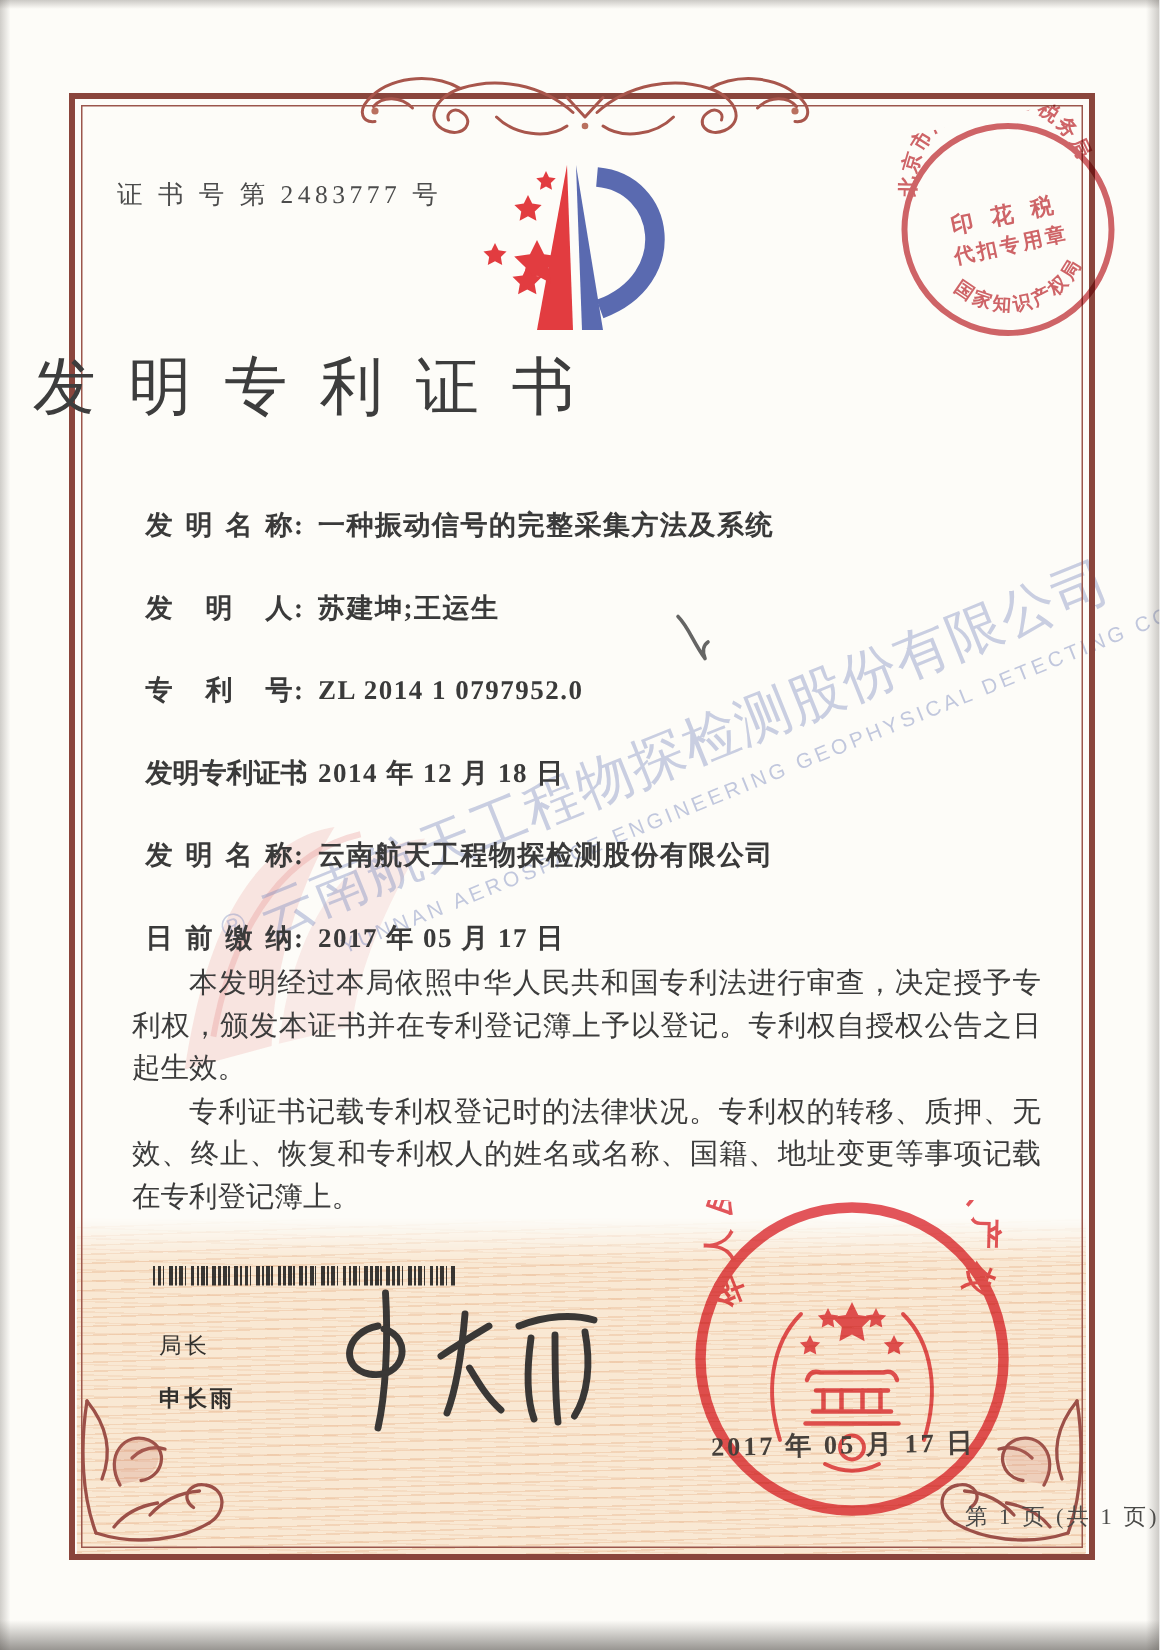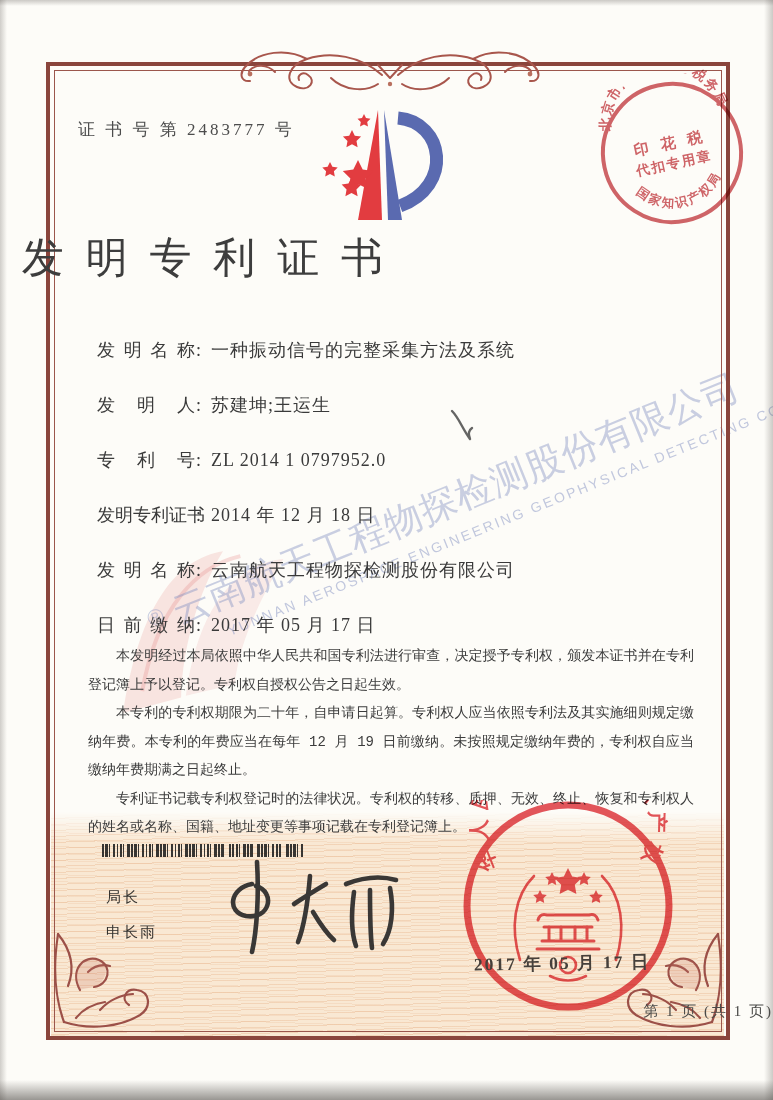--- a/index.html
+++ b/index.html
@@ -39,35 +39,35 @@
 
   
   .cert-no{position:absolute;left:78px;top:118px;z-index:3;font-size:17px;color:#4c4c4c;letter-spacing:3px;}
   .logo{position:absolute;left:318px;top:102px;z-index:4;}
   .stamp{position:absolute;left:597px;top:78px;z-index:6;transform:rotate(-12deg);mix-blend-mode:multiply;opacity:.85;}
   .title{position:absolute;left:0;top:230px;width:100%;z-index:3;font-size:42px;color:#3d3d3d;
          letter-spacing:.52em;text-indent:.52em;}
 
   
   .fields{position:absolute;left:97px;top:340px;z-index:3;font-size:18px;color:#3a3a3a;}
-  .frow{margin-bottom:34px;line-height:21px;white-space:nowrap;}
+  .frow{margin-bottom:34px;line-height:21px;white-space:nowrap;font-weight:bold;}
   .flabel{display:inline-block;width:98px;text-align:justify;text-align-last:justify;}
   .fsep{margin:0 10px 0 1px;}
   .fvalue{letter-spacing:1px;}
 
   
-  .body-text{position:absolute;left:88px;top:642px;width:606px;z-index:3;font-size:14px;line-height:28.5px;color:#3c3c3c;text-align:justify;font-family:Liberation Mono, monospace;}
+  .body-text{position:absolute;left:88px;top:642px;width:606px;z-index:3;font-size:19px;line-height:28.5px;color:#3c3c3c;text-align:justify;}
   .body-text p{margin:0;text-indent:2em;}
 
   
   .barcode{position:absolute;left:102px;top:844px;width:202px;height:13px;z-index:5;opacity:.88;
     background:repeating-linear-gradient(90deg,#1d1d1d 0 1.5px,transparent 1.5px 3px,#1d1d1d 3px 5.5px,transparent 5.5px 6.5px,#1d1d1d 6.5px 7.5px,transparent 7.5px 10.5px,#1d1d1d 10.5px 13px,transparent 13px 14.5px);}
   .signer{position:absolute;left:106px;z-index:3;font-family:"Liberation Sans","DejaVu Sans",sans-serif;font-size:15px;color:#33312e;letter-spacing:2px;}
   .signer.role{top:888px;}
-  .signer.name{top:923px;}
+  .signer.name{top:923px;font-weight:bold;}
   .signature{position:absolute;left:212px;top:852px;z-index:7;}
   .seal{position:absolute;left:462px;top:800px;z-index:6;mix-blend-mode:multiply;}
   .seal-date{position:absolute;left:474px;top:951px;z-index:7;font-size:17.5px;font-weight:600;color:#46403b;letter-spacing:2px;transform:rotate(-1deg);}
   .pen-mark{position:absolute;left:449px;top:408px;z-index:7;}
   .footer{position:absolute;left:0;top:1002px;width:100%;z-index:3;text-align:right;font-size:15px;color:#4a4a48;letter-spacing:2px;}
 
   svg text{font-family:"Liberation Sans","DejaVu Sans",sans-serif;}
 </style>
 </head>
 <body>
@@ -185,21 +185,20 @@
       <span class="flabel">日前缴纳</span><span class="fsep">:</span><span class="fvalue">2017 年 05 月 17 日</span>
     </div>
   </div>
 
   <svg class="pen-mark" width="26" height="36" viewBox="0 0 26 36">
     <path d="M3,3 C10,10 13,20 21,31 M21,31 C19,26 20,22 23,20" fill="none" stroke="#3a3a3a" stroke-width="2.4" stroke-linecap="round" opacity=".78"></path>
   </svg>
 
   <div class="body-text">
     <p>本发明经过本局依照中华人民共和国专利法进行审查，决定授予专利权，颁发本证书并在专利登记簿上予以登记。专利权自授权公告之日起生效。</p>
-    <p>本专利的专利权期限为二十年，自申请日起算。专利权人应当依照专利法及其实施细则规定缴纳年费。本专利的年费应当在每年 12 月 19 日前缴纳。未按照规定缴纳年费的，专利权自应当缴纳年费期满之日起终止。</p>
     <p>专利证书记载专利权登记时的法律状况。专利权的转移、质押、无效、终止、恢复和专利权人的姓名或名称、国籍、地址变更等事项记载在专利登记簿上。</p>
   </div>
 
   <div class="barcode"></div>
   <div class="signer role">局长</div>
   <div class="signer name">申长雨</div>
 
   <svg class="signature" width="200" height="108" viewBox="0 0 200 108">
     <g stroke="#262626" stroke-width="4.6" fill="none" stroke-linecap="round" stroke-linejoin="round" opacity=".9">
       <path d="M40,32 C18,36 14,60 34,64 C58,68 64,40 44,34"></path>

